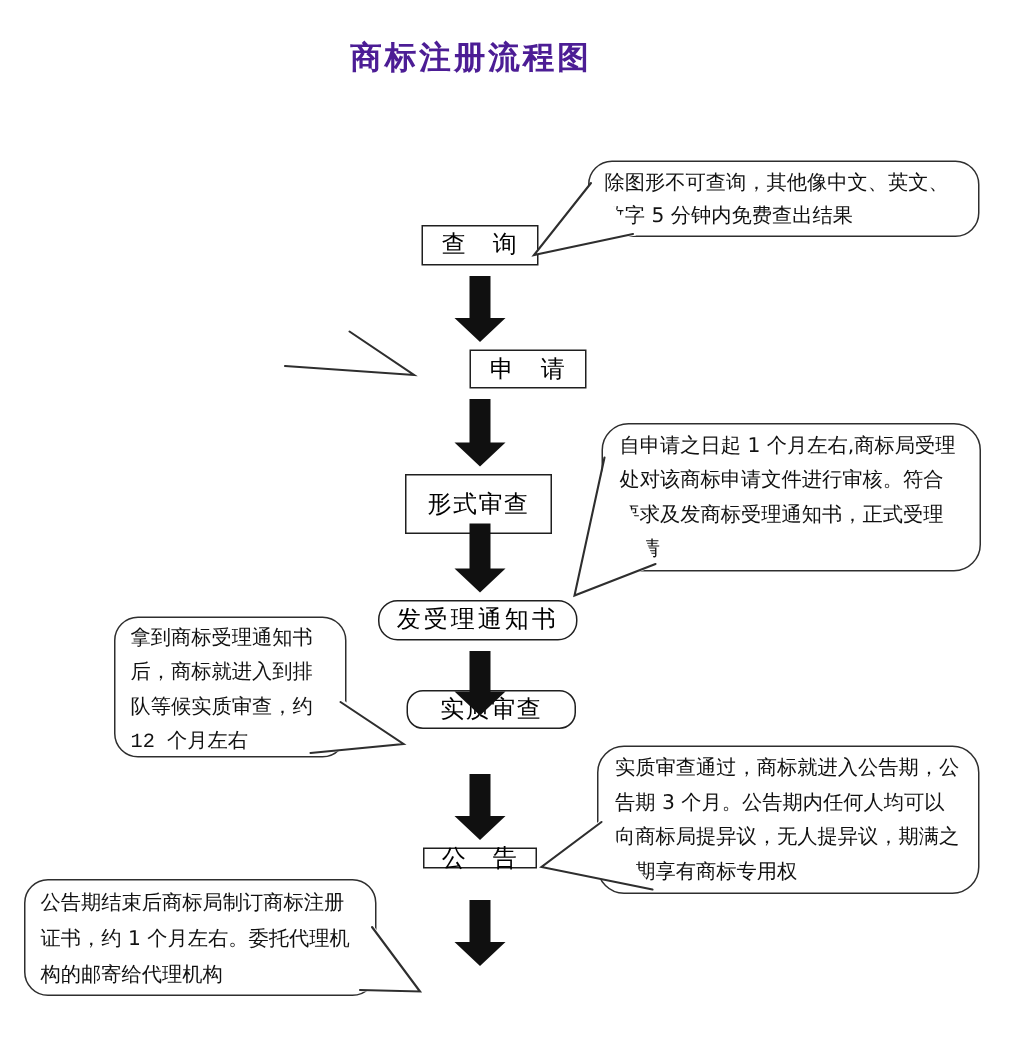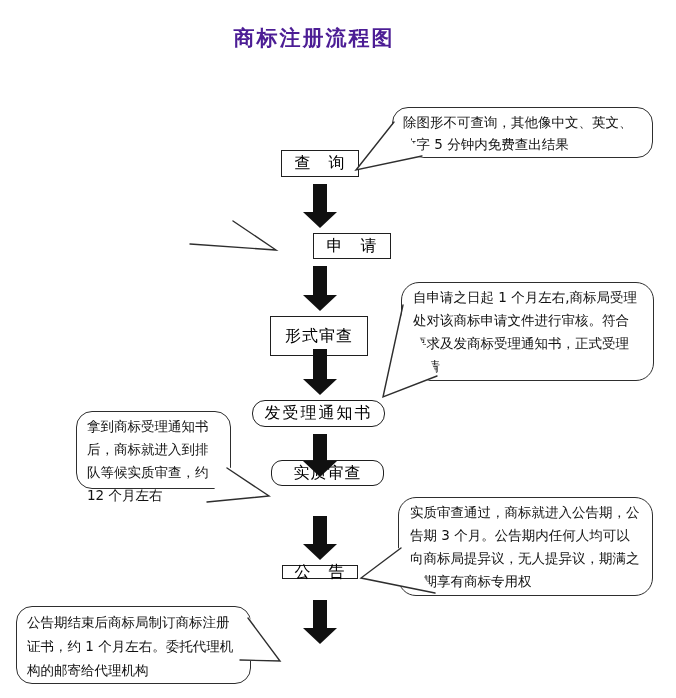--- a/index.html
+++ b/index.html
@@ -25,23 +25,23 @@
   .b6{left:282px;top:565px;width:76px;height:14px;}
   .b7{left:282px;top:649px;width:76px;height:27px;}
   .callout{
     position:absolute;box-sizing:border-box;border:1.4px solid #2e2e2e;background:#fff;
     font-size:13.5px;line-height:22px;color:#111;padding:3px 10px;z-index:1;
     text-align:left;
   }
   .c1{left:392px;top:107px;width:261px;height:51px;border-radius:16px;}
   .c2{left:71px;top:194px;width:167px;height:56px;border-radius:16px;}
   .c3{left:401px;top:282px;width:253px;height:99px;border-radius:18px;line-height:23px;padding:3px 11px;}
-  .c4{left:76px;top:411px;width:155px;height:78px;border-radius:16px;line-height:23px;}
+  .c4{left:76px;top:411px;width:155px;height:94px;border-radius:16px;line-height:23px;font-family:Liberation Mono, monospace;}
   .c5{left:398px;top:497px;width:255px;height:99px;border-radius:18px;line-height:23px;padding:3px 11px;}
-  .c6{left:16px;top:586px;width:235px;height:78px;border-radius:16px;line-height:24px;margin-top:20px;}
+  .c6{left:16px;top:586px;width:235px;height:78px;border-radius:16px;line-height:24px;}
   svg.overlay{position:absolute;left:0;top:0;z-index:3;pointer-events:none;}
   .arrow{fill:#101010;}
   .tailfill{fill:#ffffff;stroke:none;}
   .tailline{stroke:#2e2e2e;stroke-width:1.4;fill:none;stroke-linecap:round;}
 </style>
 </head>
 <body>
 
 <div id="canvas">
 

